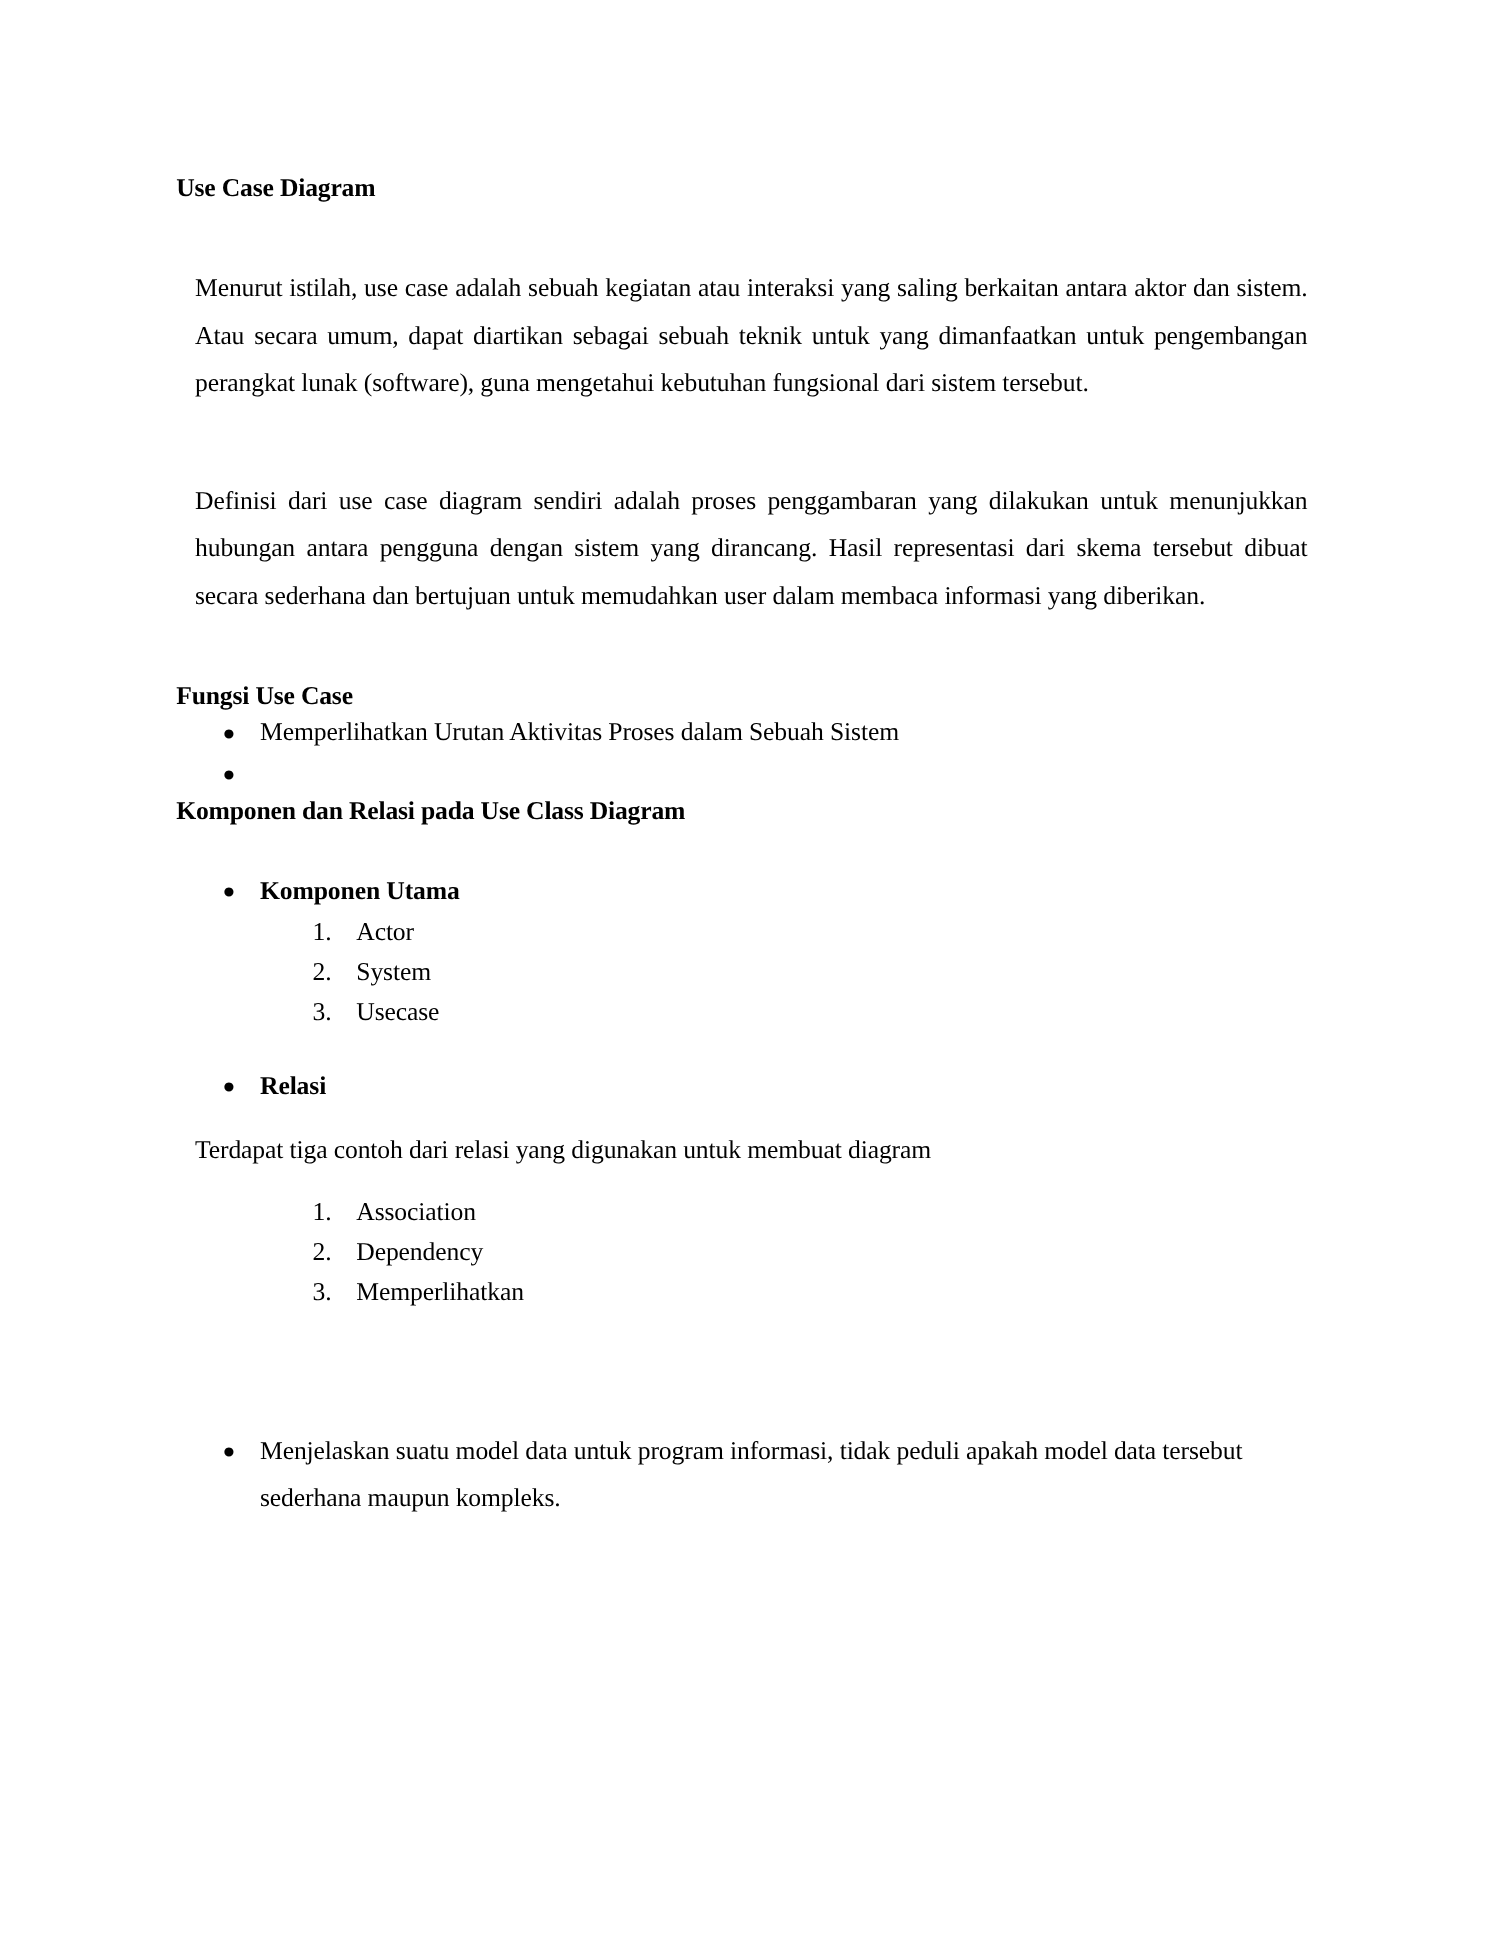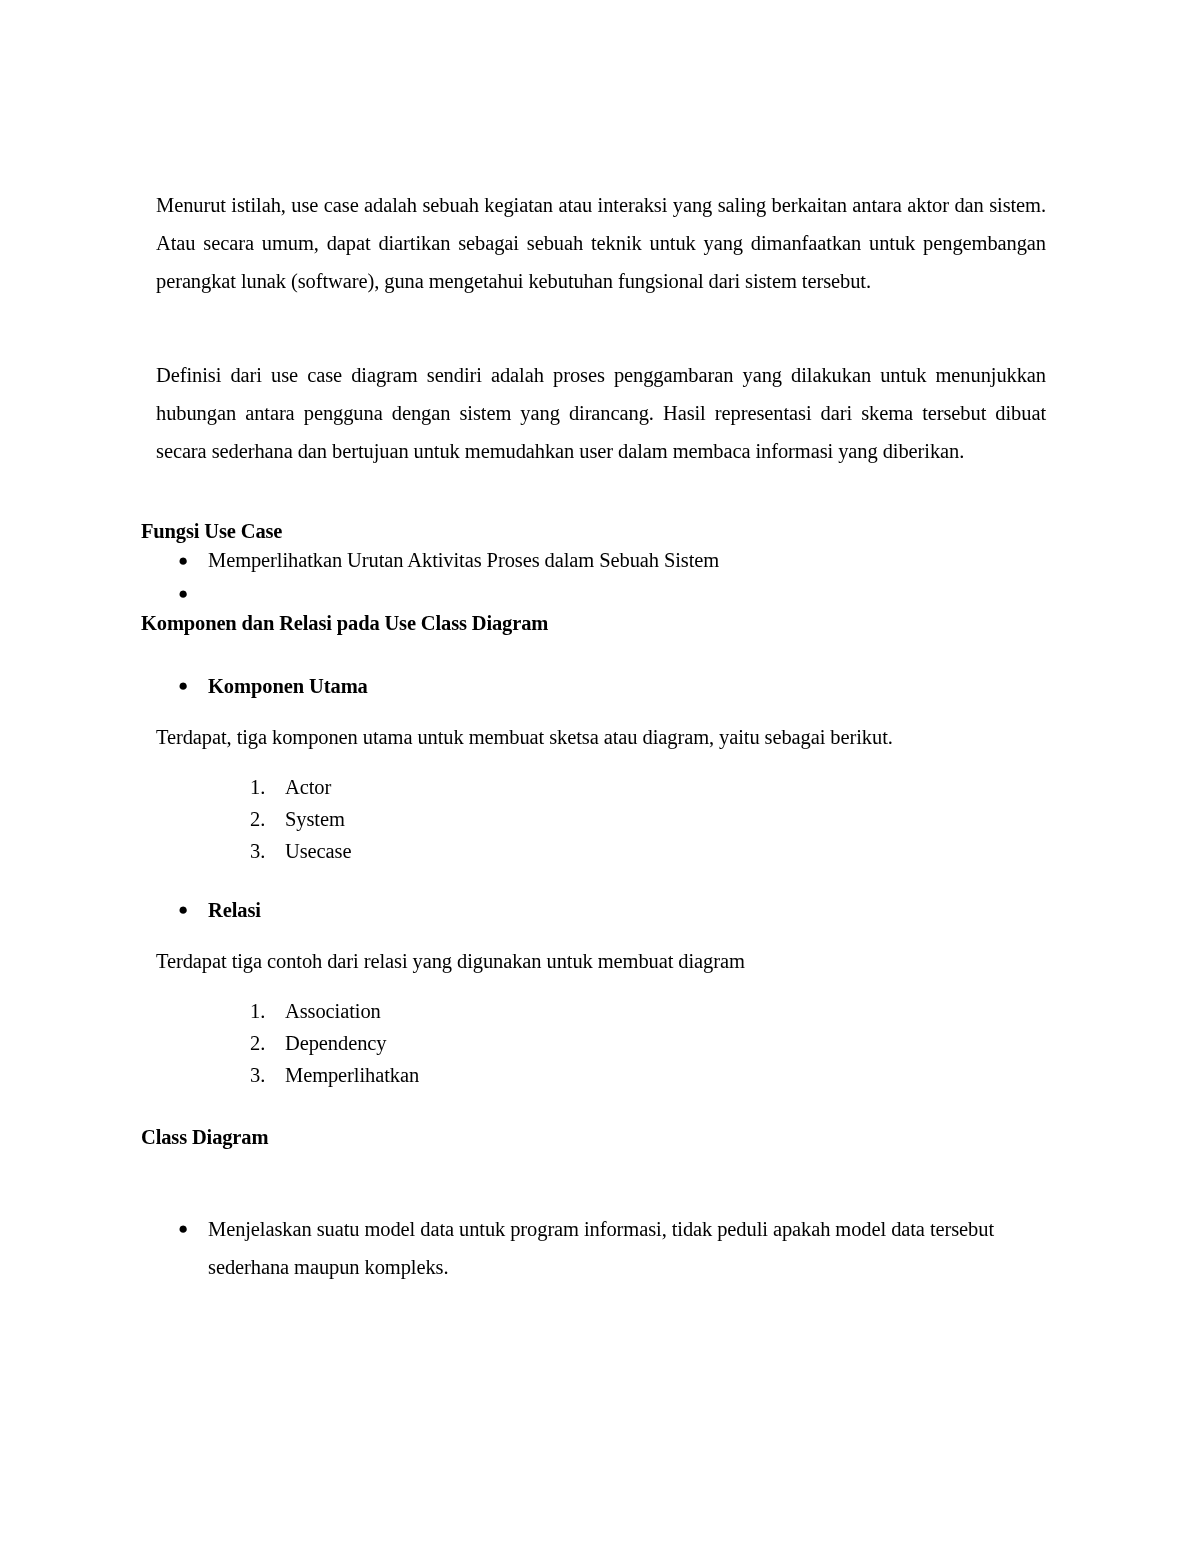--- a/index.html
+++ b/index.html
@@ -102,20 +102,21 @@
     top: 0;
     line-height: 32px;
   }
 </style>
 </head>
 <body>
 
 <div class="page">
   <div class="content">
 
+    <div class="h-sec">Use Case Diagram</div>
 
     <div class="gap-lg"></div>
 
     <p class="para">Menurut istilah, use case adalah sebuah kegiatan atau interaksi yang saling berkaitan antara aktor dan sistem. Atau secara umum, dapat diartikan sebagai sebuah teknik untuk yang dimanfaatkan untuk pengembangan perangkat lunak (software), guna mengetahui kebutuhan fungsional dari sistem tersebut.</p>
 
     <div class="gap-md"></div>
 
     <p class="para">Definisi dari use case diagram sendiri adalah proses penggambaran yang dilakukan untuk menunjukkan hubungan antara pengguna dengan sistem yang dirancang. Hasil representasi dari skema tersebut dibuat secara sederhana dan bertujuan untuk memudahkan user dalam membaca informasi yang diberikan.</p>
 
     <div class="gap-lg"></div>
@@ -138,21 +139,20 @@
 
     <div class="gap-lg"></div>
 
     <ul class="bul boldhead">
       <li>
         <span class="bullet-glyph">●</span>
         <span>Komponen Utama</span>
       </li>
     </ul>
 
-    <p class="para nowrapline">Terdapat, tiga komponen utama untuk membuat sketsa atau diagram, yaitu sebagai berikut.</p>
 
     <ol class="num">
       <li>
         <span class="num-glyph">1.</span>
         <span>Actor</span>
       </li>
       <li>
         <span class="num-glyph">2.</span>
         <span>System</span>
       </li>
@@ -183,21 +183,20 @@
         <span>Dependency</span>
       </li>
       <li>
         <span class="num-glyph">3.</span>
         <span>Memperlihatkan</span>
       </li>
     </ol>
 
     <div class="gap-lg"></div>
 
-    <div class="h-sec">Class Diagram</div>
 
     <div class="gap-lg"></div>
 
 
     <div class="gap-md"></div>
 
 
 
     <ul class="bul wrapping">
       <li>

